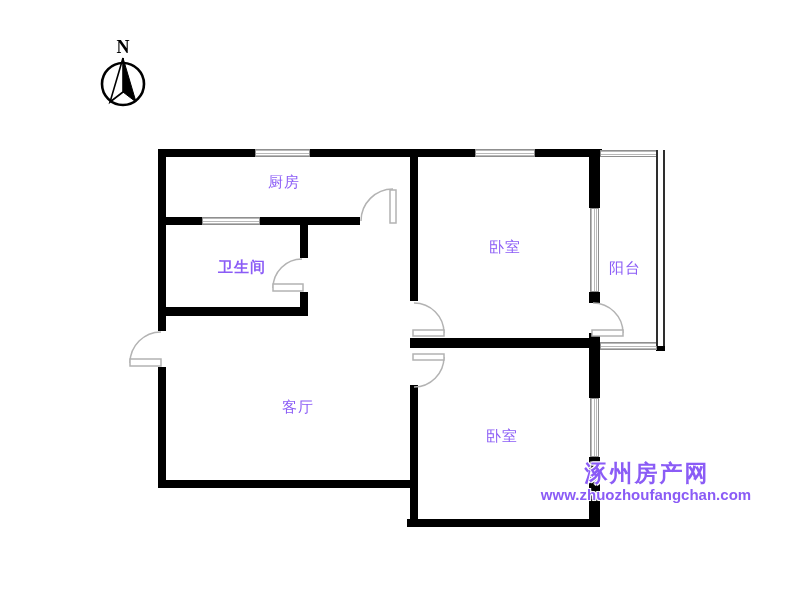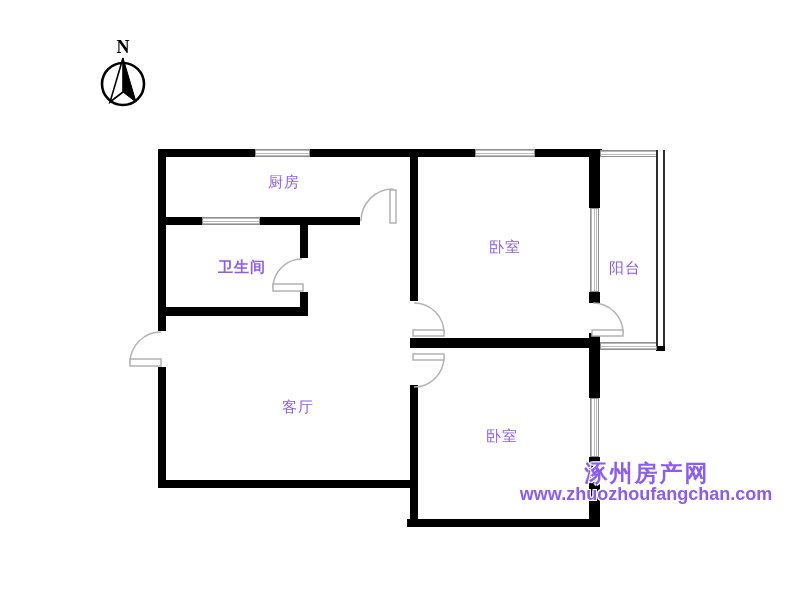--- a/index.html
+++ b/index.html
@@ -36,21 +36,21 @@
     font-size:18px;color:#000;line-height:1;
   }
   #compass svg{position:absolute;left:0;top:16px;}
   
   .wm{
     position:absolute;transform:translate(-50%,-50%);white-space:nowrap;
     color:#8b5cf6;font-weight:bold;z-index:30;
     text-shadow:-1px -1px 0 #fff,1px -1px 0 #fff,-1px 1px 0 #fff,1px 1px 0 #fff,0 0 2px #fff;
   }
   #wm-name{left:647px;top:473px;font-size:23px;letter-spacing:2px;}
-  #wm-url{left:646px;top:494px;font-size:18px;letter-spacing:0;}
+  #wm-url{left:646px;top:494px;font-size:15px;letter-spacing:0;}
 </style>
 </head>
 <body>
 
 <div id="stage">
 
   <div id="compass">
     <div class="n">N</div>
     <svg width="60" height="56" viewBox="0 0 60 56">
       <circle cx="28" cy="30" r="21" fill="none" stroke="#000" stroke-width="2.6"></circle>

